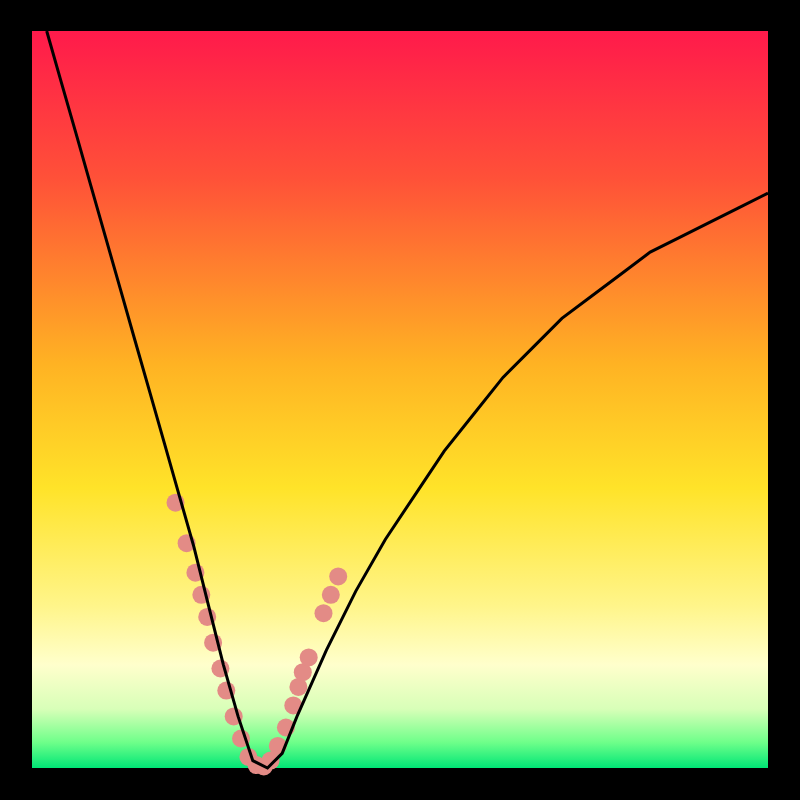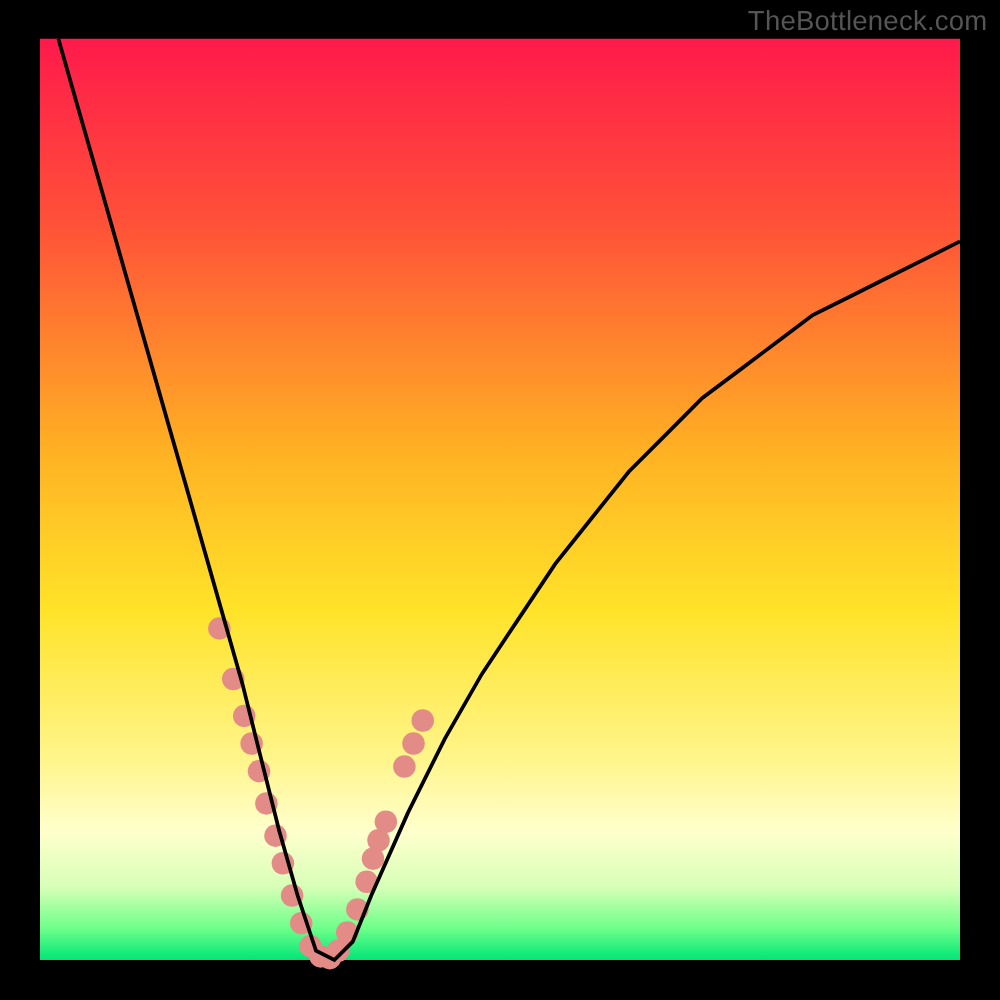--- a/index.html
+++ b/index.html
@@ -24,21 +24,20 @@
     letter-spacing: 0.2px;
     z-index: 5;
     user-select: none;
   }
   svg { display: block; }
 </style>
 </head>
 <body>
 
 <div class="stage">
-  <div class="watermark">TheBottleneck.com</div>
   <svg id="chart-svg" width="800" height="800">
     <defs>
       <linearGradient id="bg-grad" x1="0" y1="0" x2="0" y2="1">
           <stop offset="0.00%" stop-color="#ff1a4b"></stop>
           <stop offset="20.00%" stop-color="#ff5138"></stop>
           <stop offset="45.00%" stop-color="#ffb223"></stop>
           <stop offset="62.00%" stop-color="#ffe329"></stop>
           <stop offset="78.00%" stop-color="#fff58a"></stop>
           <stop offset="86.00%" stop-color="#ffffcc"></stop>
           <stop offset="92.00%" stop-color="#d8ffb8"></stop>

